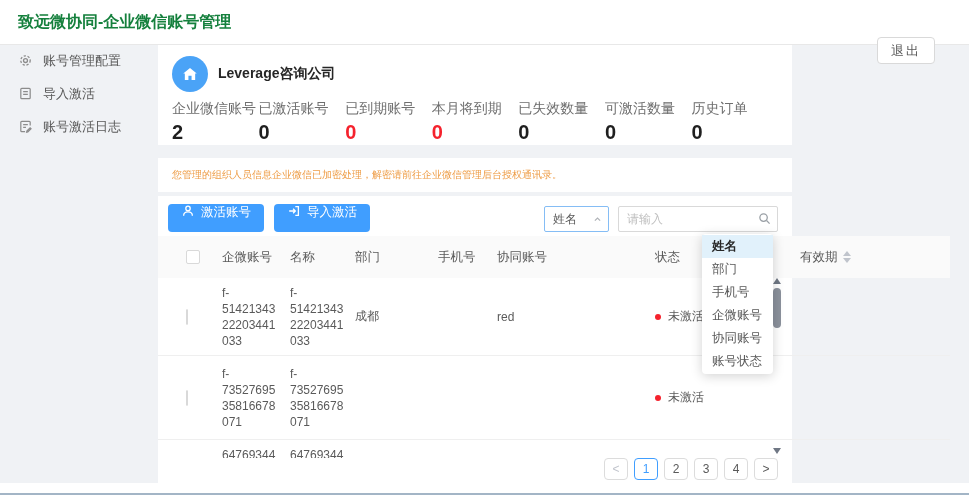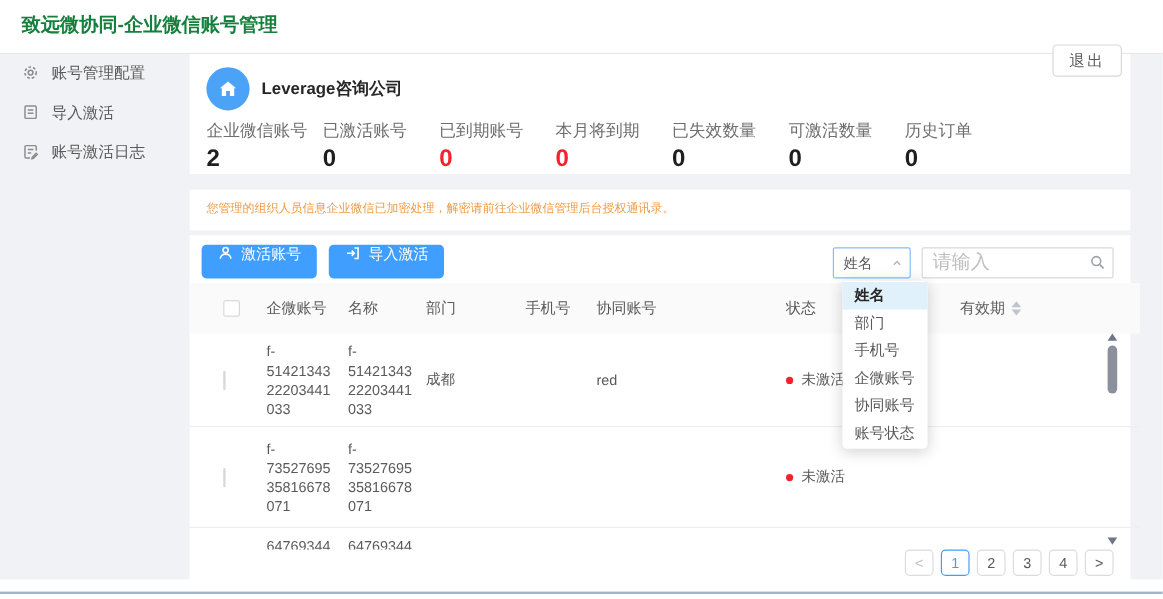--- a/index.html
+++ b/index.html
@@ -16,21 +16,21 @@
 
   
   .sidebar { position:absolute; left:0; top:45px; width:158px; height:438px; }
   .side-item { display:flex; align-items:center; height:31px; margin-bottom:2px; padding-left:18px; font-size:13px; color:#595959; cursor:pointer; }
   .side-item .s-icon { width:15px; height:15px; margin-right:10px; color:#8c8c8c; flex:0 0 15px; }
   .side-item.active { color:#409eff; }
   .side-item.active .s-icon { color:#409eff; }
 
   
   .main { position:absolute; left:158px; top:45px; width:792px; height:438px; }
-  .card { position:absolute; left:0; width:784px; background:#fff; }
+  .card { position:absolute; left:0; width:634px; background:#fff; }
 
   
   .card-top { top:0; height:100px; padding:10px 14px 0 14px; }
   .company-row { display:flex; align-items:center; height:38px; }
   .company-icon { width:36px; height:36px; border-radius:50%; background:#4aa3f7; display:flex; align-items:center; justify-content:center; }
   .company-icon svg { width:18px; height:18px; }
   .company-name { margin-left:10px; font-size:14px; font-weight:600; color:#262626; }
   .stats-row { display:flex; margin-top:7px; }
   .stat { width:97px; }
   .stat-label { font-size:14px; color:#6e6e6e; }
@@ -44,21 +44,21 @@
   .card-table { top:151px; height:288px; }
   .toolbar { position:absolute; left:10px; top:8px; display:flex; }
   .btn-primary { display:inline-flex; align-items:flex-start; height:28px; padding:0 13px; background:#409eff; color:#fff; border:none; border-radius:4px; font-size:12.5px; cursor:pointer; }
   .btn-primary + .btn-primary { margin-left:10px; }
   .btn-primary .b-icon { width:14px; height:14px; margin-right:6px; color:#fff; }
 
   .search-controls { position:absolute; right:14px; top:10px; display:flex; }
   .field-select { position:relative; width:65px; height:26px; border:1px solid #85bdf5; border-radius:2px; background:#fff; font-size:12px; color:#595959; line-height:24px; padding-left:8px; cursor:pointer; }
   .field-select .chev { position:absolute; right:6px; top:8px; width:9px; height:9px; color:#b0b3b8; }
   .search-input-wrap { position:relative; margin-left:9px; }
-  .search-input { width:160px; height:26px; border:1px solid #d9d9d9; border-radius:2px; font-size:16px; color:#595959; padding:0 13px 0 8px; outline:none; font-family:inherit; }
+  .search-input { width:160px; height:26px; border:1px solid #d9d9d9; border-radius:2px; font-size:12px; color:#595959; padding:0 13px 0 8px; outline:none; font-family:inherit; }
   .search-input::placeholder { color:#bfbfbf; }
   .search-icon { position:absolute; right:7px; top:6px; width:13px; height:13px; color:#9aa0a6; }
 
   
   .tgrid { display:grid; grid-template-columns:64px 68px 65px 83px 59px 158px 145px 1fr; }
   .thead { position:absolute; left:0; top:40px; width:792px; height:42px; background:#fafafa; align-items:center; font-size:12.5px; color:#5a5a5a; }
   .thead .cell { display:flex; align-items:center; }
   .sorter { display:inline-flex; flex-direction:column; margin-left:5px; }
   .sorter .tri-up { width:0; height:0; border-left:4px solid transparent; border-right:4px solid transparent; border-bottom:5px solid #c0c4cc; margin-bottom:2px; }
   .sorter .tri-down { width:0; height:0; border-left:4px solid transparent; border-right:4px solid transparent; border-top:5px solid #c0c4cc; }

